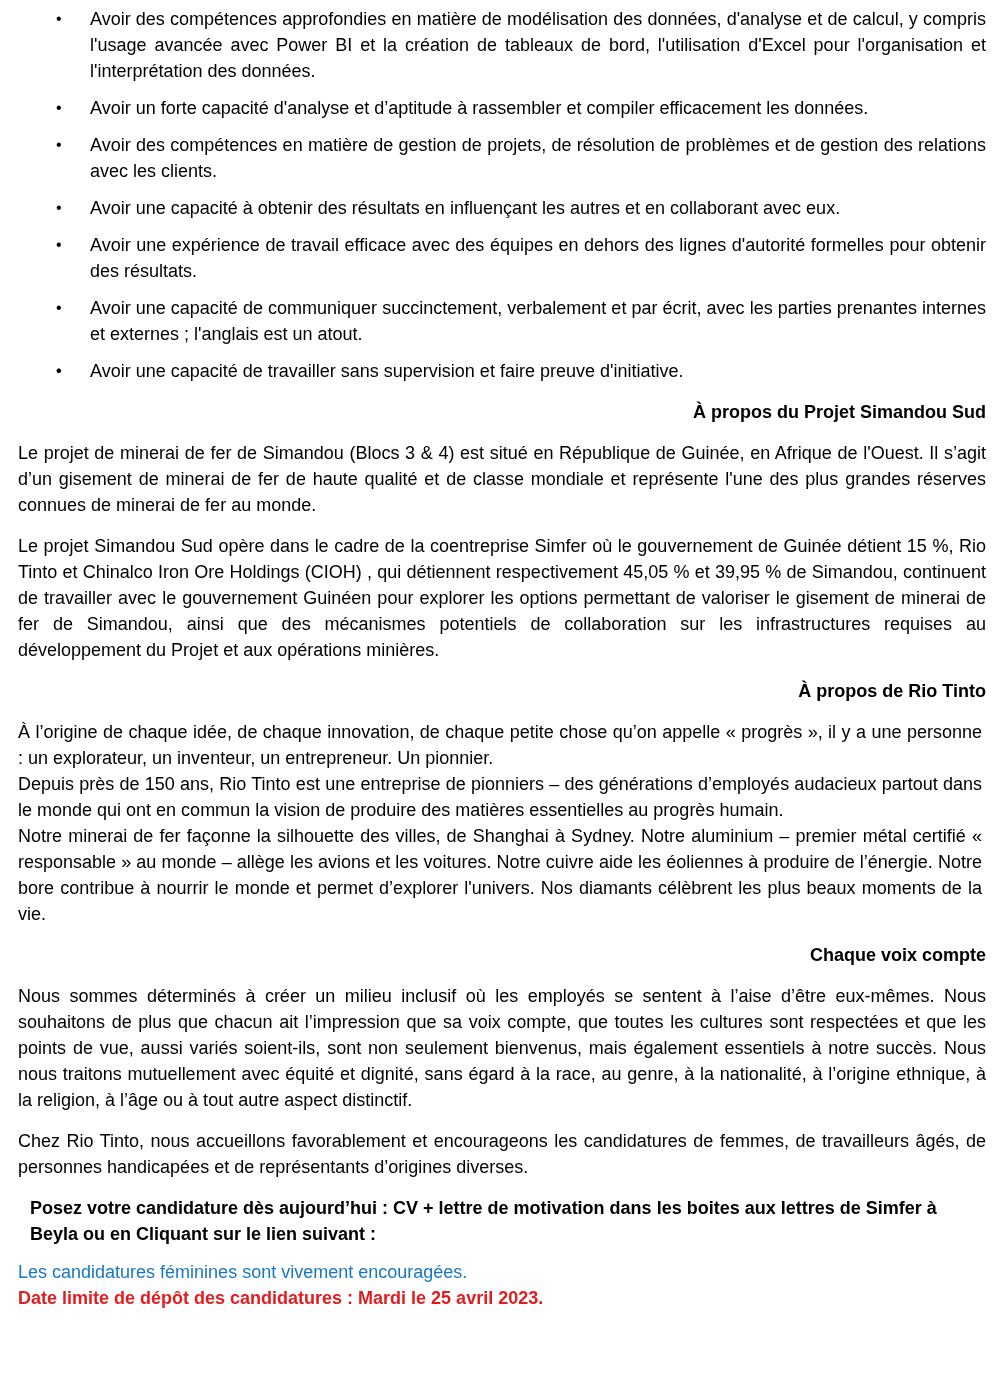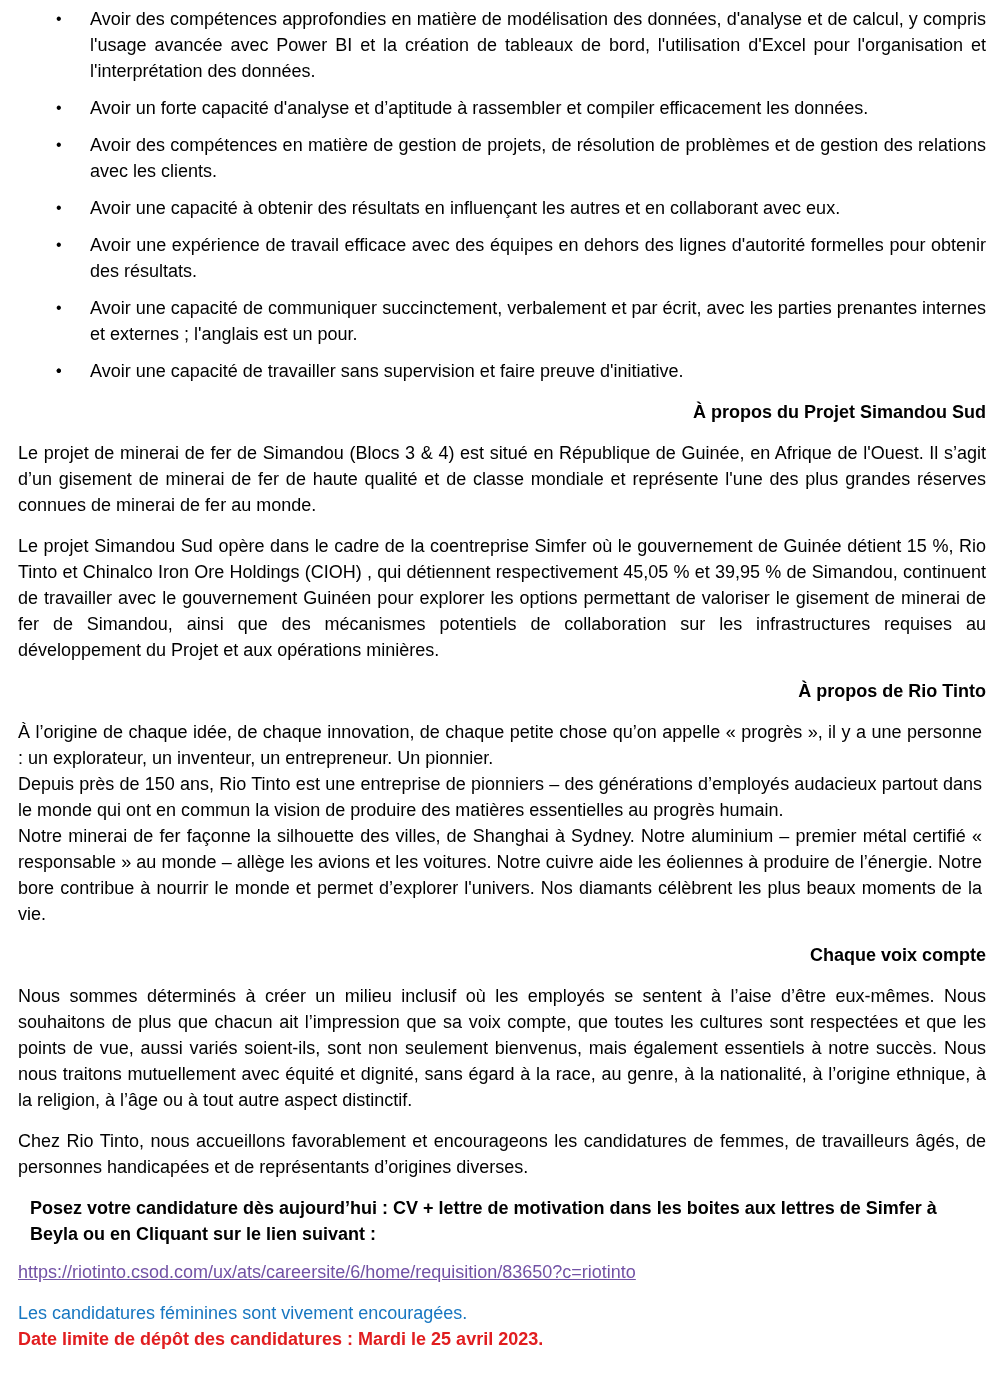--- a/index.html
+++ b/index.html
@@ -85,21 +85,21 @@
     <li class="bullet">
       <span class="dot">•</span>
       <span>Avoir une capacité à obtenir des résultats en influençant les autres et en collaborant avec eux.</span>
     </li>
     <li class="bullet">
       <span class="dot">•</span>
       <span>Avoir une expérience de travail efficace avec des équipes en dehors des lignes d'autorité formelles pour obtenir des résultats.</span>
     </li>
     <li class="bullet">
       <span class="dot">•</span>
-      <span>Avoir une capacité de communiquer succinctement, verbalement et par écrit, avec les parties prenantes internes et externes ; l'anglais est un pour.</span>
+      <span>Avoir une capacité de communiquer succinctement, verbalement et par écrit, avec les parties prenantes internes et externes ; l'anglais est un atout.</span>
     </li>
     <li class="bullet">
       <span class="dot">•</span>
     </li>
     <li class="bullet">
       <span class="dot">•</span>
       <span>Avoir une capacité de travailler sans supervision et faire preuve d'initiative.</span>
     </li>
   </ul>
 
@@ -112,20 +112,17 @@
     <p class="para tight">À l’origine de chaque idée, de chaque innovation, de chaque petite chose qu’on appelle « progrès », il y a une personne : un explorateur, un inventeur, un entrepreneur. Un pionnier.</p>
     <p class="para tight">Depuis près de 150 ans, Rio Tinto est une entreprise de pionniers – des générations d’employés audacieux partout dans le monde qui ont en commun la vision de produire des matières essentielles au progrès humain.</p>
     <p class="para tight">Notre minerai de fer façonne la silhouette des villes, de Shanghai à Sydney. Notre aluminium – premier métal certifié « responsable » au monde – allège les avions et les voitures. Notre cuivre aide les éoliennes à produire de l’énergie. Notre bore contribue à nourrir le monde et permet d’explorer l'univers. Nos diamants célèbrent les plus beaux moments de la vie.</p>
   </div>
 
   <h2 class="heading">Chaque voix compte</h2>
   <p class="para">Nous sommes déterminés à créer un milieu inclusif où les employés se sentent à l’aise d’être eux-mêmes. Nous souhaitons de plus que chacun ait l’impression que sa voix compte, que toutes les cultures sont respectées et que les points de vue, aussi variés soient-ils, sont non seulement bienvenus, mais également essentiels à notre succès. Nous nous traitons mutuellement avec équité et dignité, sans égard à la race, au genre, à la nationalité, à l’origine ethnique, à la religion, à l’âge ou à tout autre aspect distinctif.</p>
   <p class="para">Chez Rio Tinto, nous accueillons favorablement et encourageons les candidatures de femmes, de travailleurs âgés, de personnes handicapées et de représentants d’origines diverses.</p>
 
   <p class="cta">Posez votre candidature dès aujourd’hui : CV + lettre de motivation dans les boites aux lettres de Simfer à Beyla ou en Cliquant sur le lien suivant :</p>
-  <p class="apply-link-line">
-    <a class="apply-link" href="#">https://riotinto.csod.com/ux/ats/careersite/6/home/requisition/83650?c=riotinto</a>
-  </p>
 
   <p class="notice-blue">Les candidatures féminines sont vivement encouragées.</p>
   <p class="notice-red">Date limite de dépôt des candidatures : Mardi le 25 avril 2023.</p>
 
 </div>
 
 </body></html>

